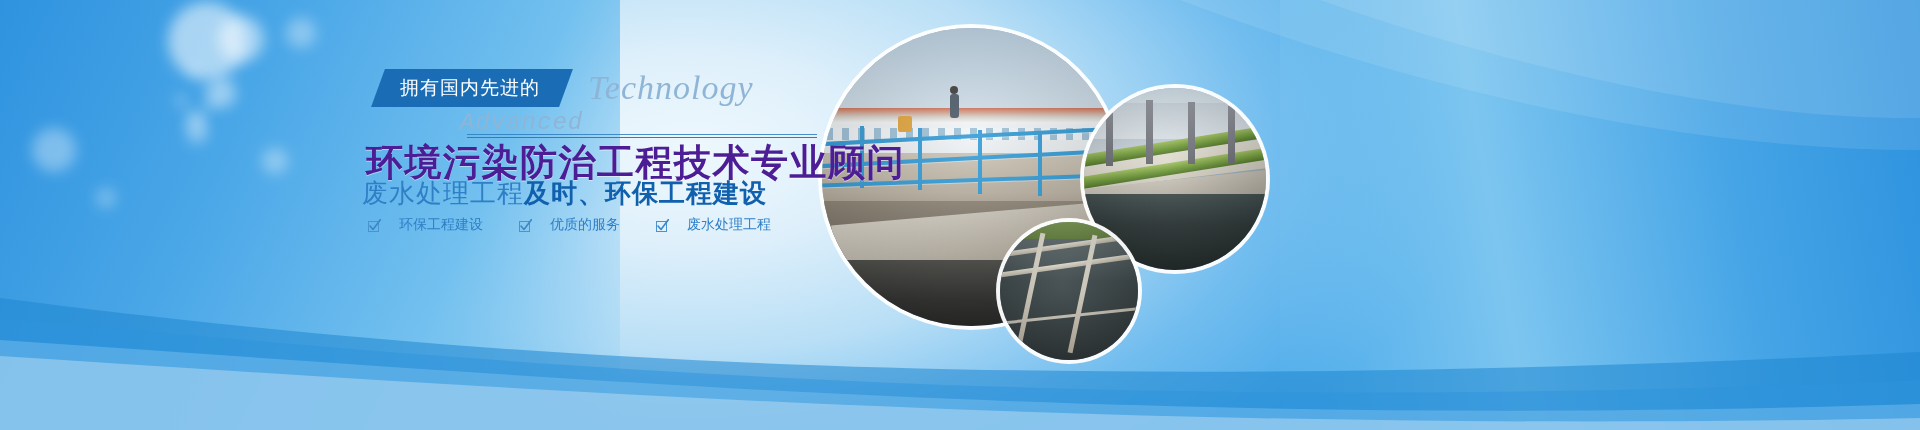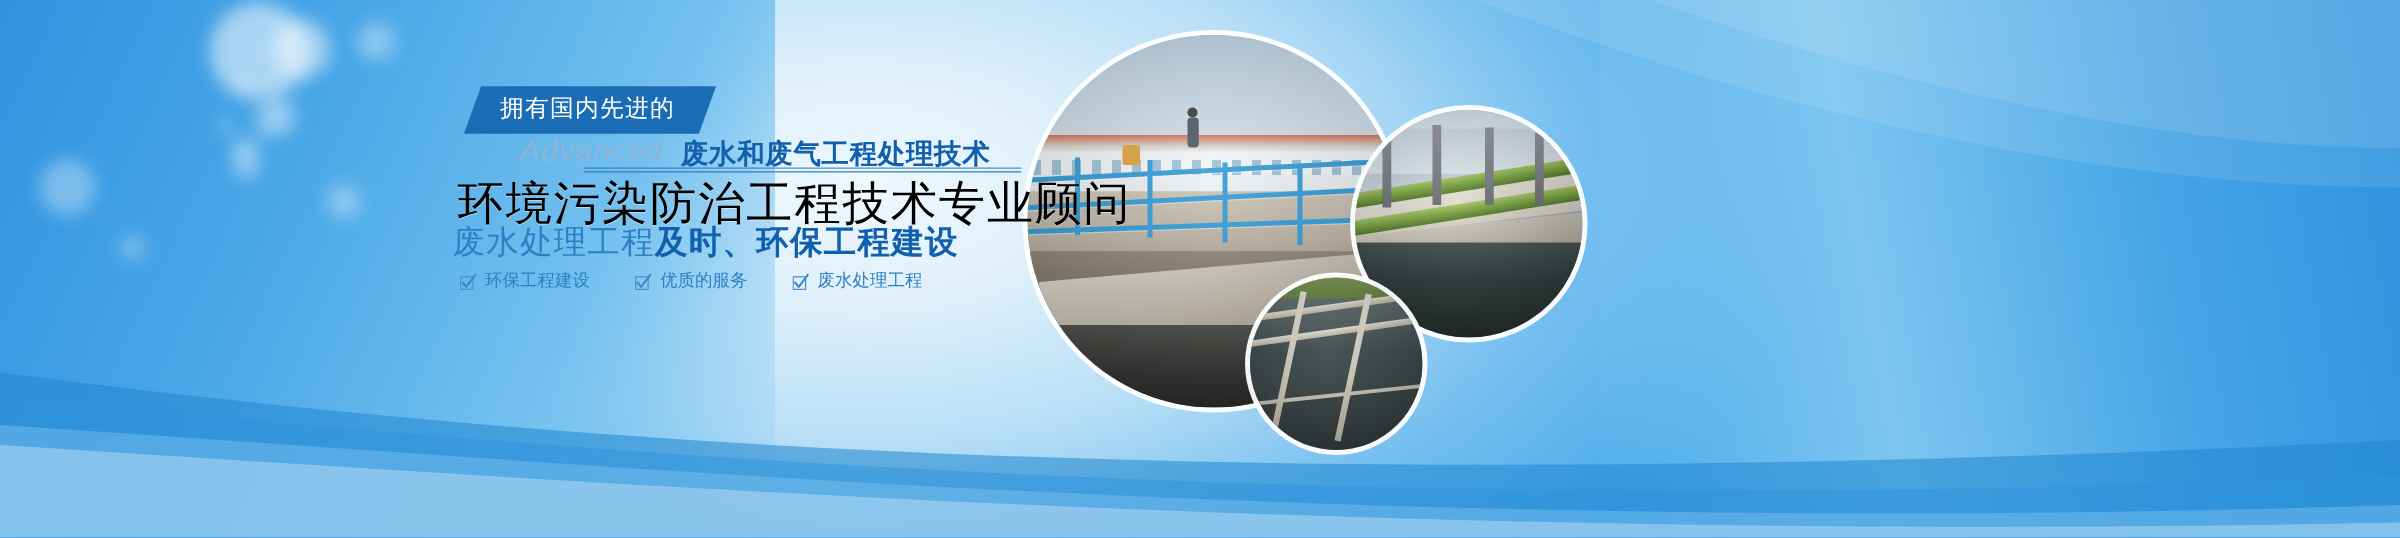--- a/index.html
+++ b/index.html
@@ -46,46 +46,46 @@
   }
   .tag span{display:inline-block;transform:skewX(20deg);}
   .tag-en{
     margin-left:22px;
     font-family:"Liberation Serif","DejaVu Serif",serif;
     font-style:italic;font-size:34px;color:#8fb5d6;letter-spacing:1px;
   }
 
   .line2{position:absolute;left:416px;top:104px;display:flex;align-items:flex-end;height:34px;}
   .line2-en{
-    font-family:Liberation Sans, sans-serif;
+    font-family:Liberation Mono, monospace;
     font-style:italic;font-size:24px;color:#8fb5d6;letter-spacing:1px;
-    margin-right:14px;position:relative;top:-2px;
+    margin-right:14px;position:relative;top:-2px;margin-left:44px;
   }
   .line2-cn{
     font-size:22px;font-weight:bold;color:#1060ae;letter-spacing:0.5px;
   }
 
   .rule{position:absolute;left:467px;top:134px;width:350px;height:4px;}
   .rule i{display:block;height:1px;background:#2f7cc0;}
   .rule i:first-child{margin-bottom:2px;opacity:.85;}
 
   .headline{
     position:absolute;left:366px;top:138px;
-    font-size:37px;font-weight:normal;color:#000000;
+    font-size:37px;font-weight:bold;color:#4c1d95;
     letter-spacing:1.5px;white-space:nowrap;
     text-shadow:0 1px 0 rgba(255,255,255,.45);
   }
   .subhead{
     position:absolute;left:362px;top:176px;
     font-size:26px;color:#2f7fc6;letter-spacing:1px;white-space:nowrap;
   }
   .subhead b{color:#1060ae;font-weight:bold;}
 
   .feats{position:absolute;left:368px;top:216px;display:flex;align-items:center;gap:36px;}
-  .feat{display:flex;align-items:center;gap:7px;color:#2e7fc6;font-size:14px;white-space:nowrap;}
+  .feat{display:flex;align-items:center;gap:18px;color:#2e7fc6;font-size:14px;white-space:nowrap;}
   .chk{width:13px;height:13px;position:relative;flex:none;}
   .chk svg{display:block;}
 
   
   .photos{position:absolute;left:0;top:0;width:1920px;height:430px;}
   .circ{
     position:absolute;border-radius:50%;overflow:hidden;
     box-shadow:0 0 0 4px rgba(255,255,255,.95);
     background:#9ab;
   }
@@ -227,25 +227,25 @@
       </div>
     </div>
   </div>
 
   <div class="copy">
 
     <div class="tag-row">
       <div class="tag">
         <span>拥有国内先进的</span>
       </div>
+      <div class="tag-en">Technology</div>
     </div>
 
     <div class="line2">
       <div class="line2-en">Advanced</div>
-      <div class="line2-cn">废水和废气工程处理技术</div>
     </div>
 
     <div class="rule">
         <i></i>
         <i></i>
       </div>
 
     <div class="headline">环境污染防治工程技术专业顾问</div>
 
     <div class="subhead"><span>废水处理工程</span><b>及时、环保工程建设</b></div>

